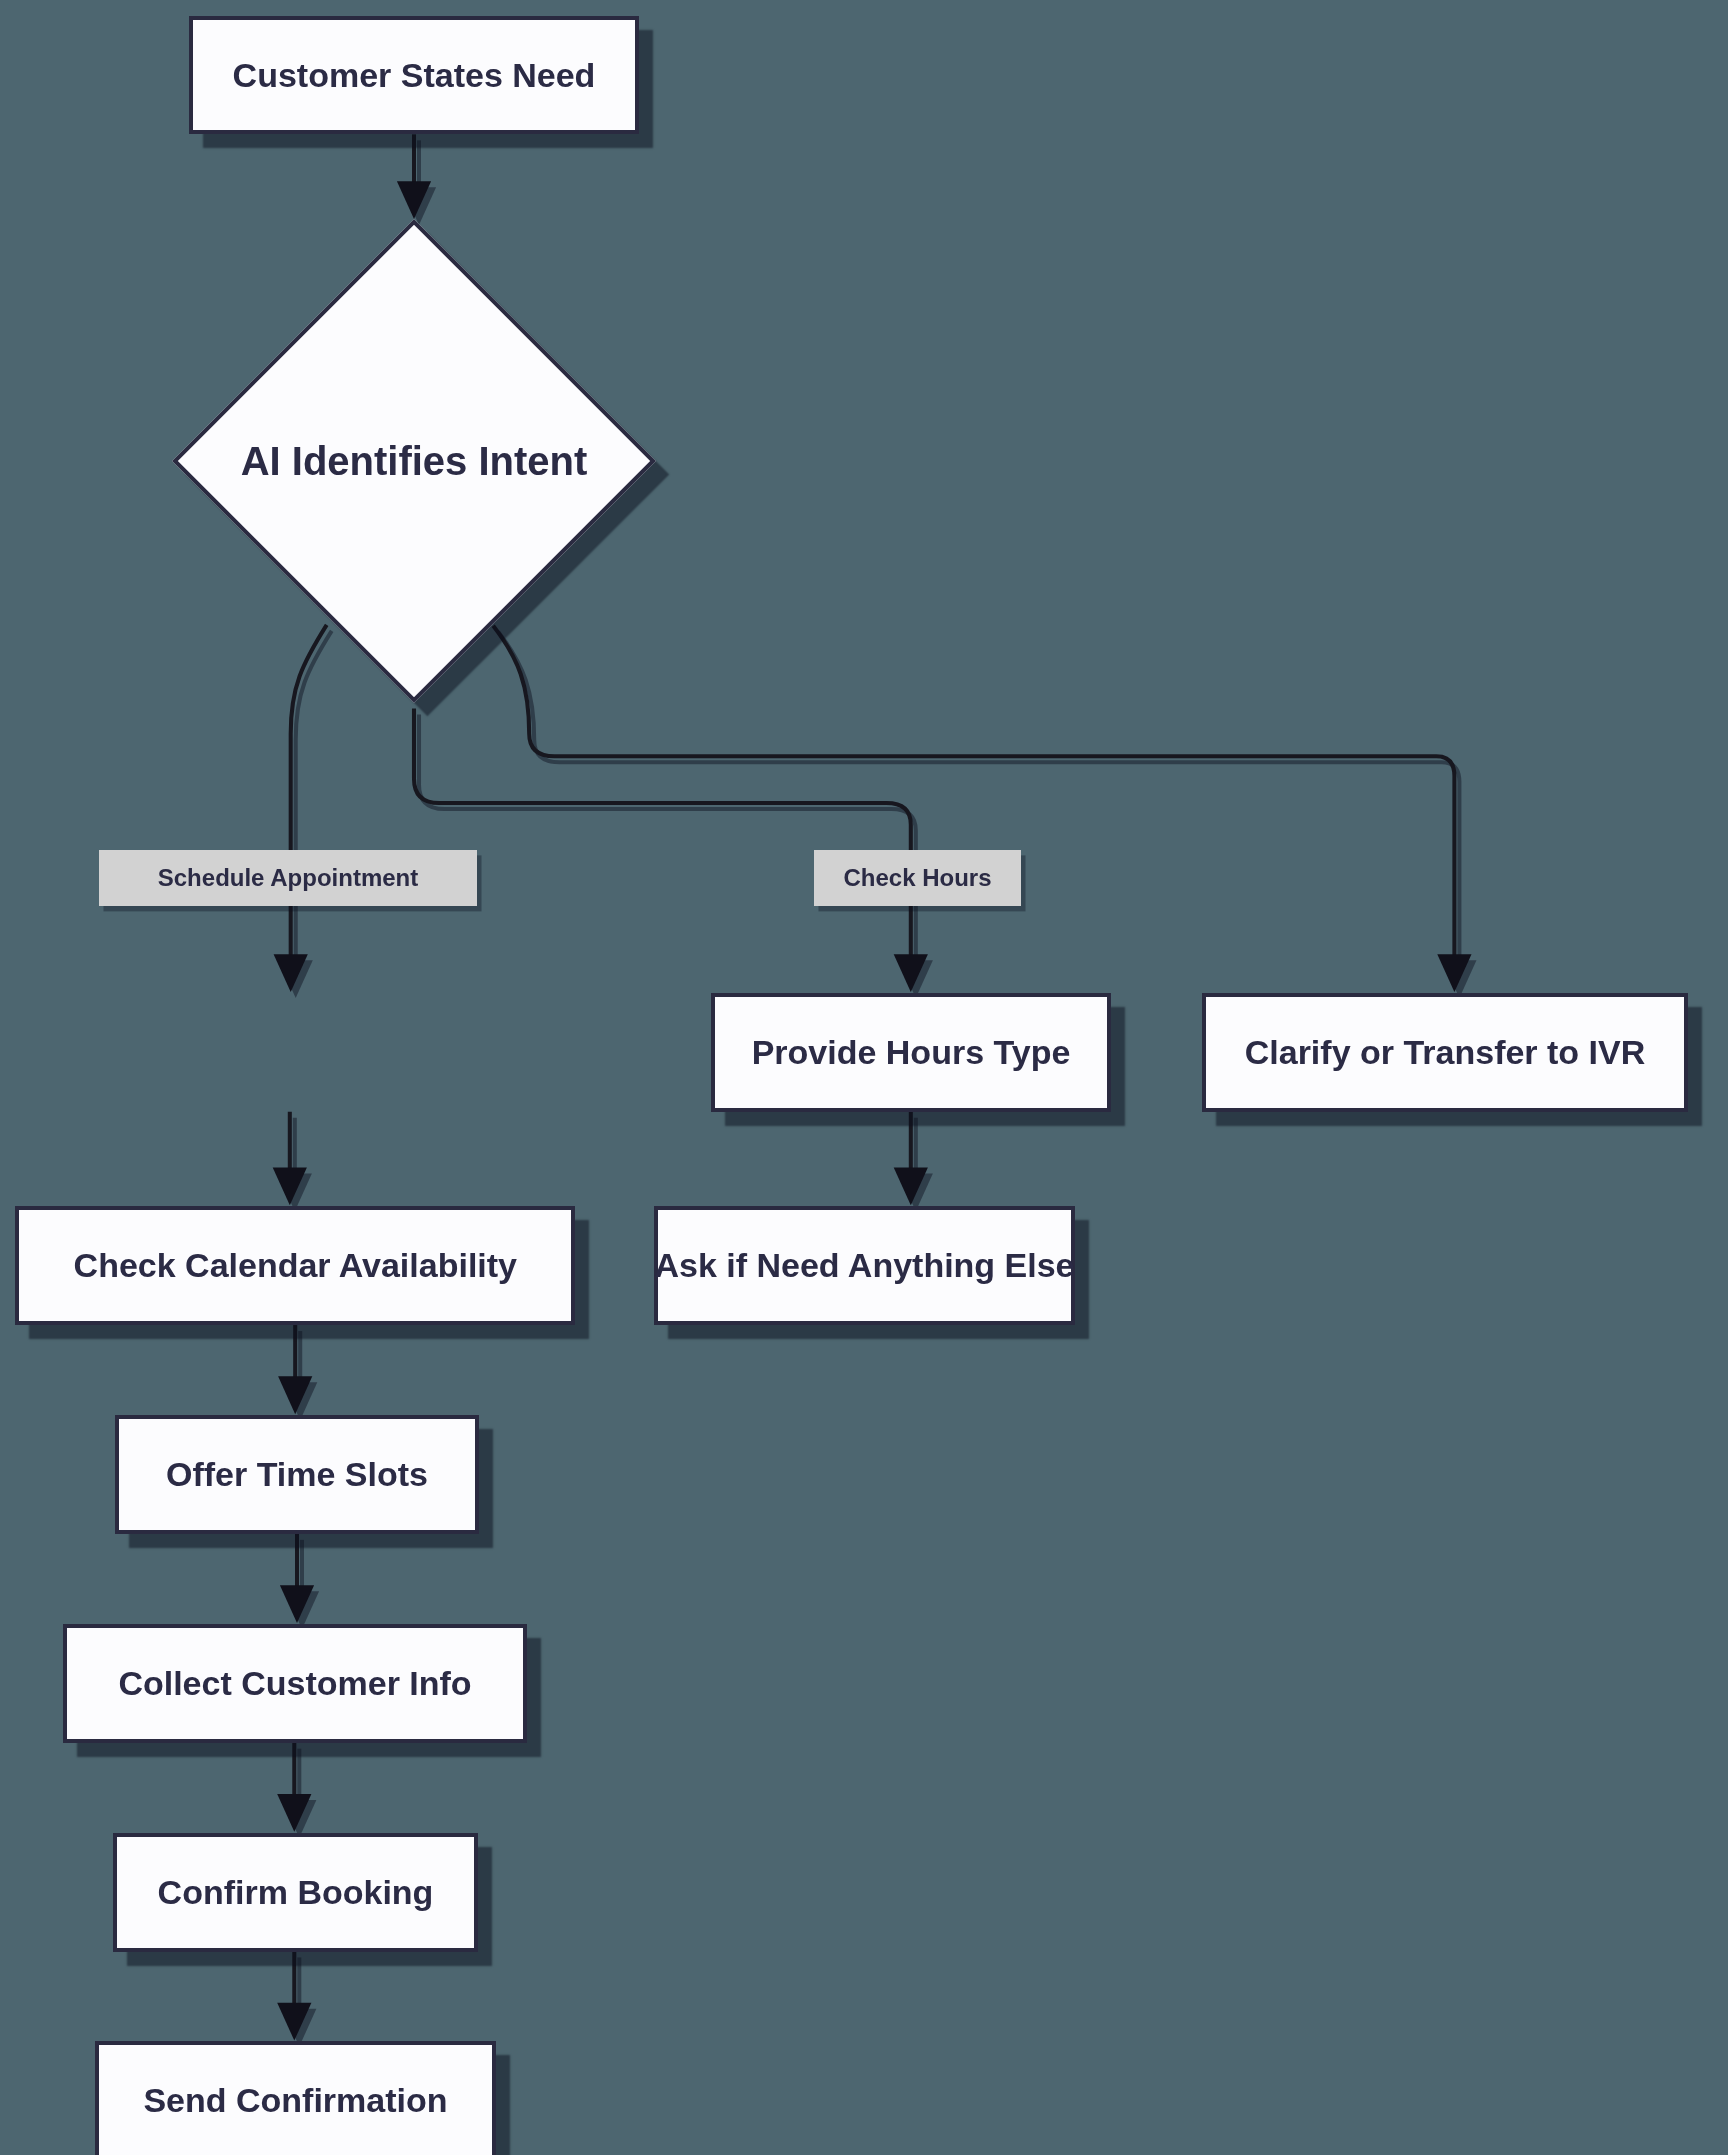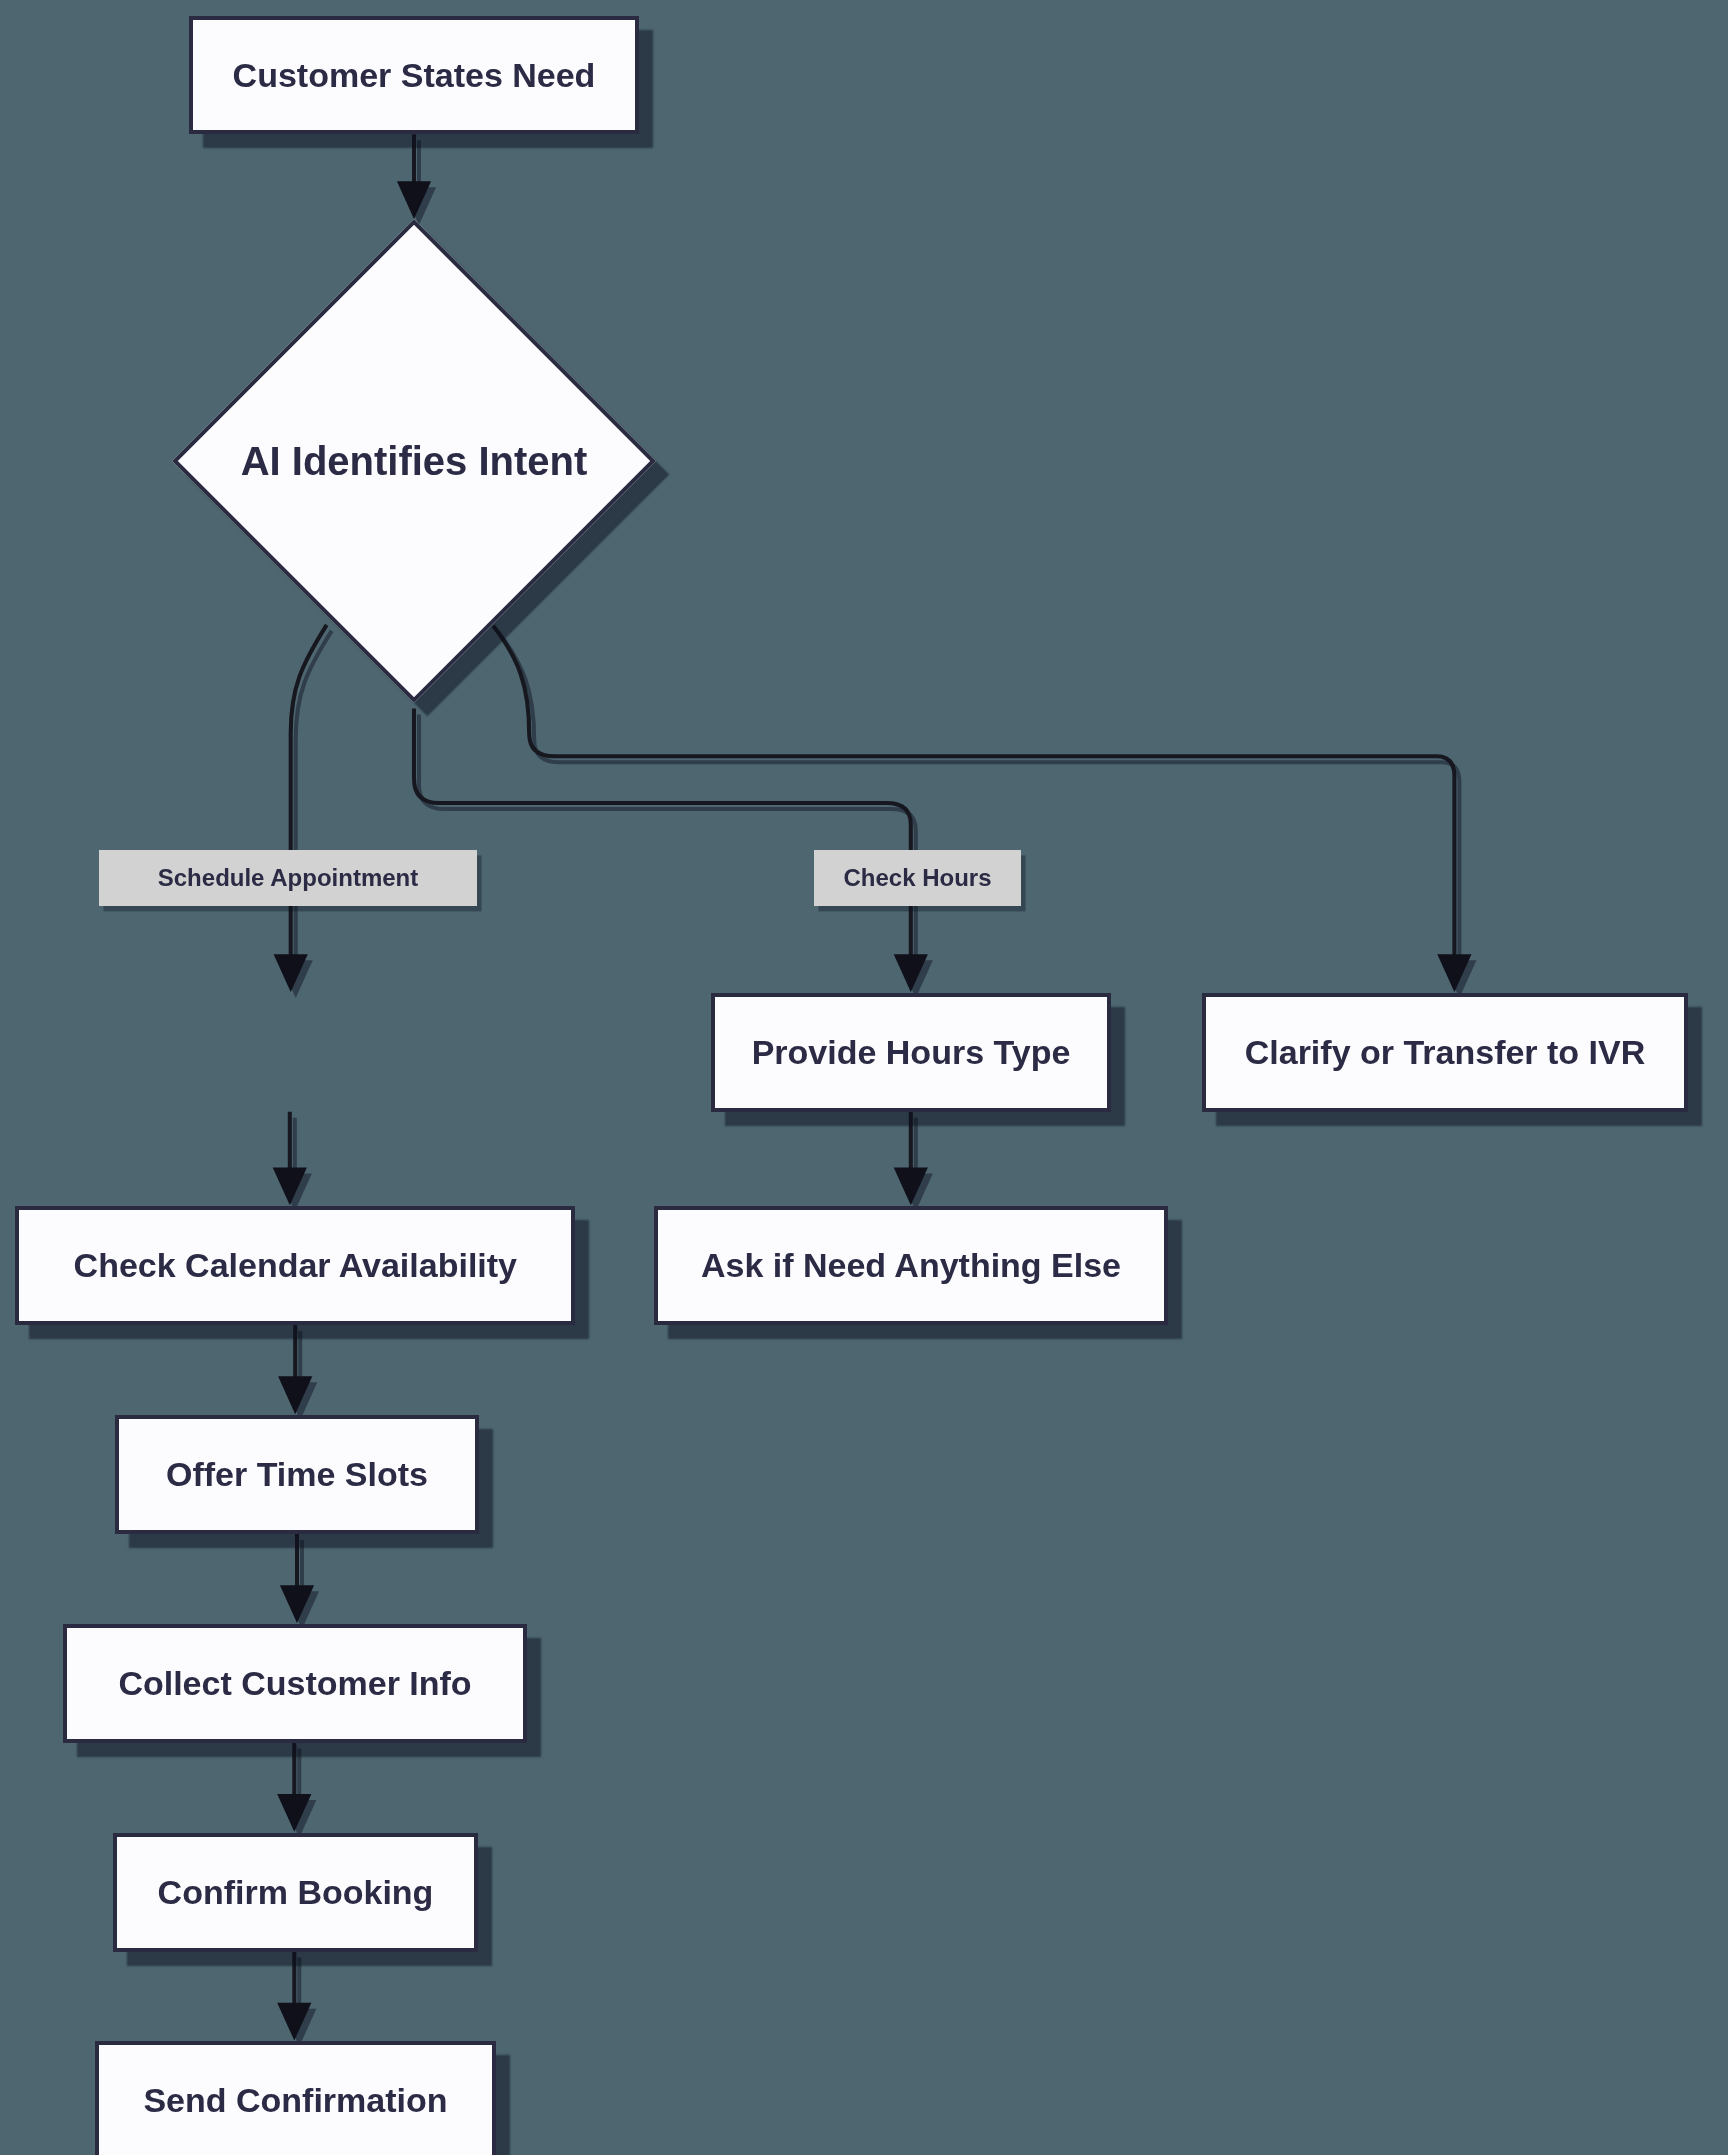--- a/index.html
+++ b/index.html
@@ -55,21 +55,21 @@
     display: flex; align-items: center; justify-content: center;
     color: #2b2b45; font-size: 24px; font-weight: 700; white-space: nowrap;
   }
 
   
   .n-start      { left: 189px;  top: 16px;   width: 450px; height: 118px; }
   .n-asktype    { left: 60px;   top: 993px; width: 459px; height: 119px; }
   .n-hoursinfo  { left: 711px;  top: 993px; width: 400px; height: 119px; }
   .n-clarify    { left: 1202px; top: 993px; width: 486px; height: 119px; }
   .n-checkcal   { left: 15.3px;   top: 1206px; width: 560px; height: 119px; }
-  .n-anything   { left: 654px;  top: 1206px; width: 514px; height: 119px; }
+  .n-anything   { left: 654px;  top: 1206px; width: 421px; height: 119px; }
   .n-slots      { left: 115px;  top: 1415px; width: 364px; height: 119px; }
   .n-collect    { left: 63px;   top: 1624px; width: 464px; height: 119px; }
   .n-confirm    { left: 113px;  top: 1833px; width: 365px; height: 119px; }
   .n-sendconf   { left: 95px;  top: 2041px; width: 401px; height: 119px; }
 
   .l-schedule   { left: 99px;  width: 378px; }
   .l-checkhours { left: 807px;  width: 207px; margin-left: 7px; }
   .l-unknown    { left: 1322px; width: 274px; }
 </style>
 </head>

